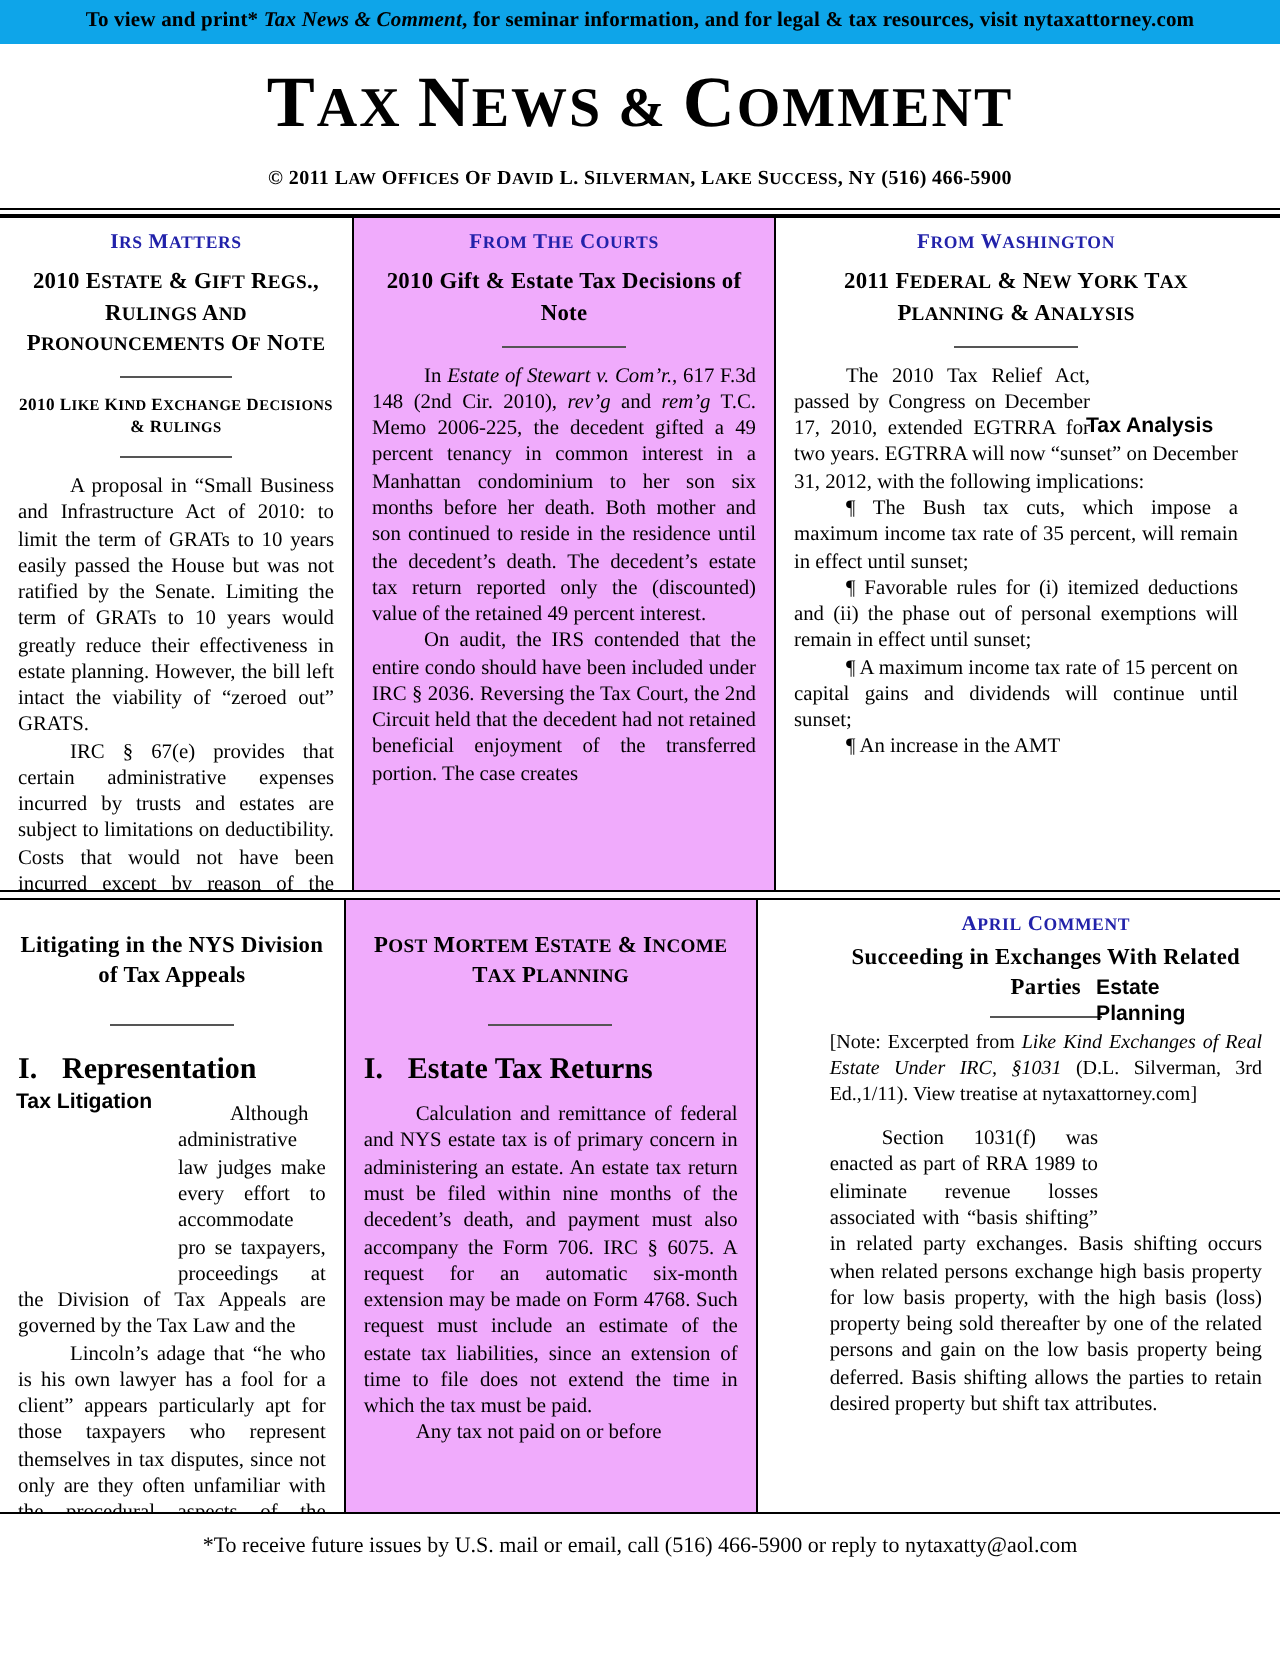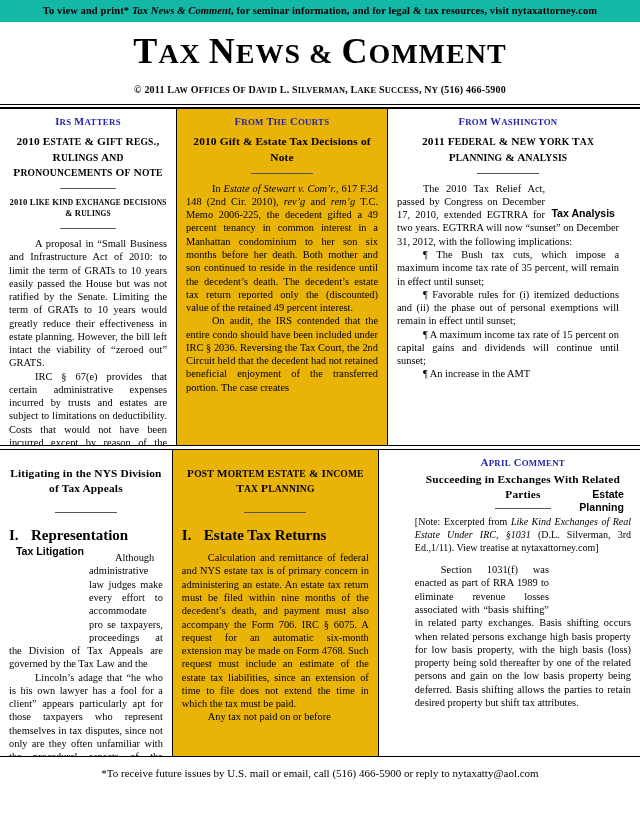--- a/index.html
+++ b/index.html
@@ -20,21 +20,21 @@
     height: 828px;
     box-sizing: border-box;
     position: relative;
     background: #fff;
     display: flex;
     flex-direction: column;
   }
 
   
   .banner {
-    background: #14b8a6;
+    background: #0ea5e9;
     text-align: center;
     font-size: 10.5px;
     font-weight: bold;
     padding: 5px 4px 5px 4px;
     letter-spacing: .1px;
     line-height: 1.15;
     white-space: nowrap;
   }
   .banner .ital {
     font-style: italic;
@@ -100,21 +100,21 @@
     display: flex;
     flex: 0 0 auto;
   }
   .col {
     box-sizing: border-box;
     padding: 7px 9px 2px 9px;
     position: relative;
     overflow: hidden;
   }
   .col.c1 { width: 177px; border-right: 1.1px solid #000; }
-  .col.c2 { width: 211px; border-right: 1.1px solid #000; background: #eab308; }
+  .col.c2 { width: 211px; border-right: 1.1px solid #000; background: #f0abfc; }
   .col.c3 { width: 240px; }
 
   .section-top .col.c1 { height: 336px; }
   .section-top .col.c2 { height: 336px; }
   .section-top .col.c3 { height: 336px; }
 
   .section-bot .col.c1 { height: 306px; }
   .section-bot .col.c2 { height: 306px; }
   .section-bot .col.c3 { height: 306px; margin-left: 27px; }
 
@@ -191,21 +191,21 @@
   }
   .notebox i { font-style: italic; }
 
   
   .callout {
     position: absolute;
     font-family: "Liberation Sans", sans-serif;
     font-weight: bold;
     font-size: 10.6px;
     line-height: 1.22;
-    text-align: right;
+    text-align: left;
     background: transparent;
     pointer-events: none;
   }
   .callout.tax-analysis { right: 13px; top: 98px; width: 72px; }
   .callout.tax-litigation { left: 8px; top: 95px; width: 76px; }
   .callout.estate-planning { right: 16px; top: 38px; width: 76px; }
 
   
   .floatbox-right {
     float: right;

